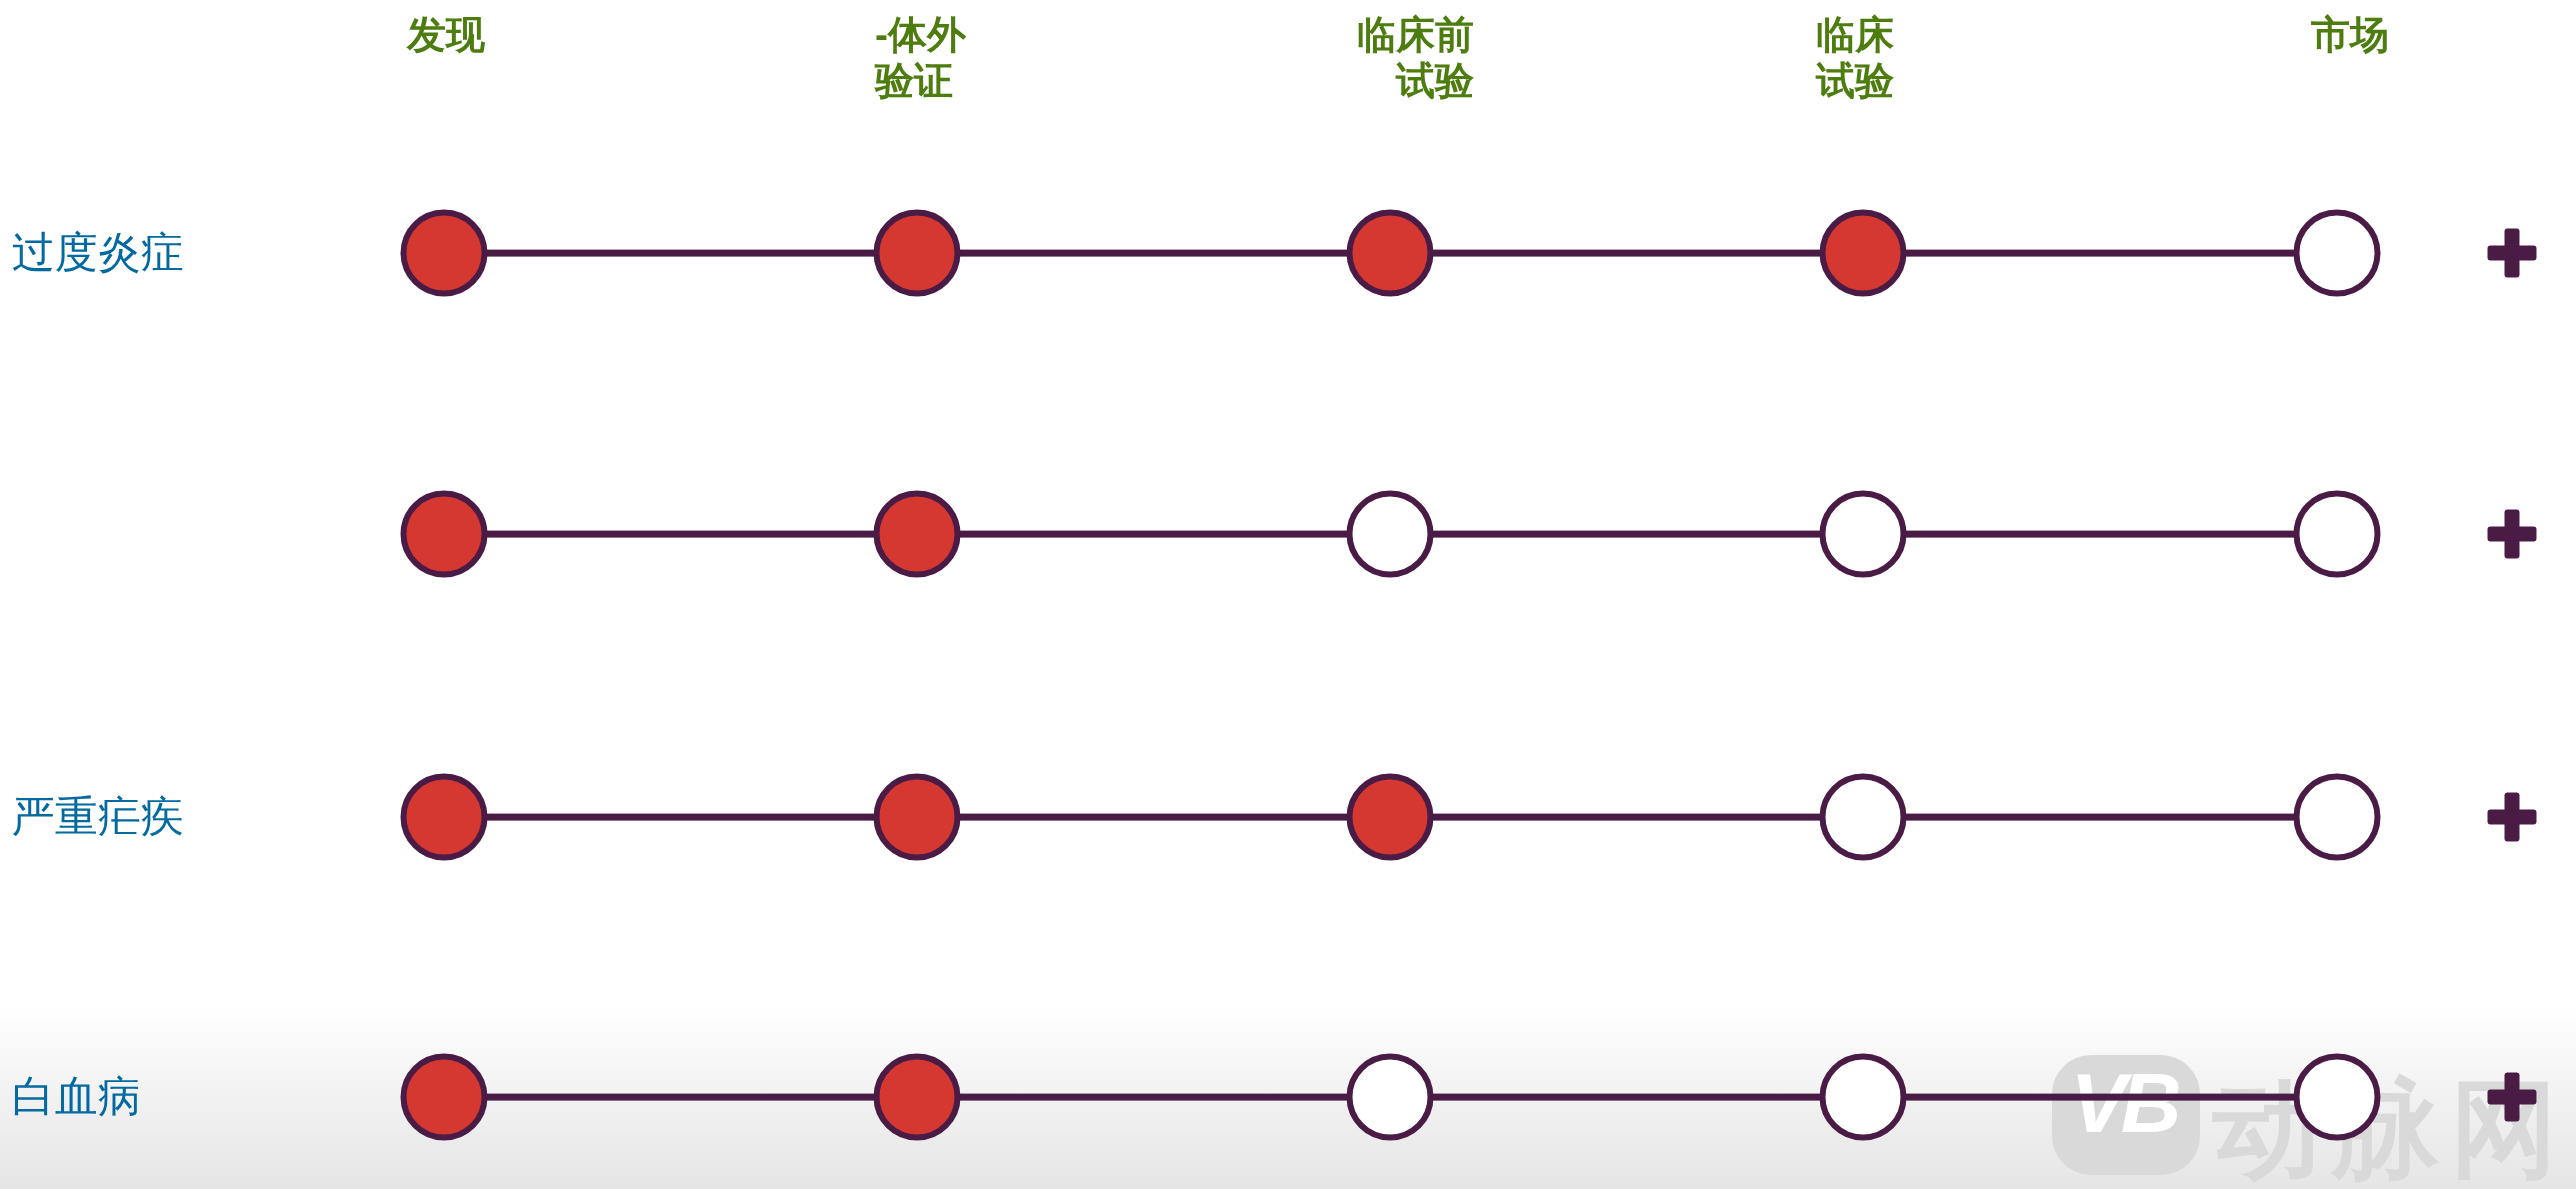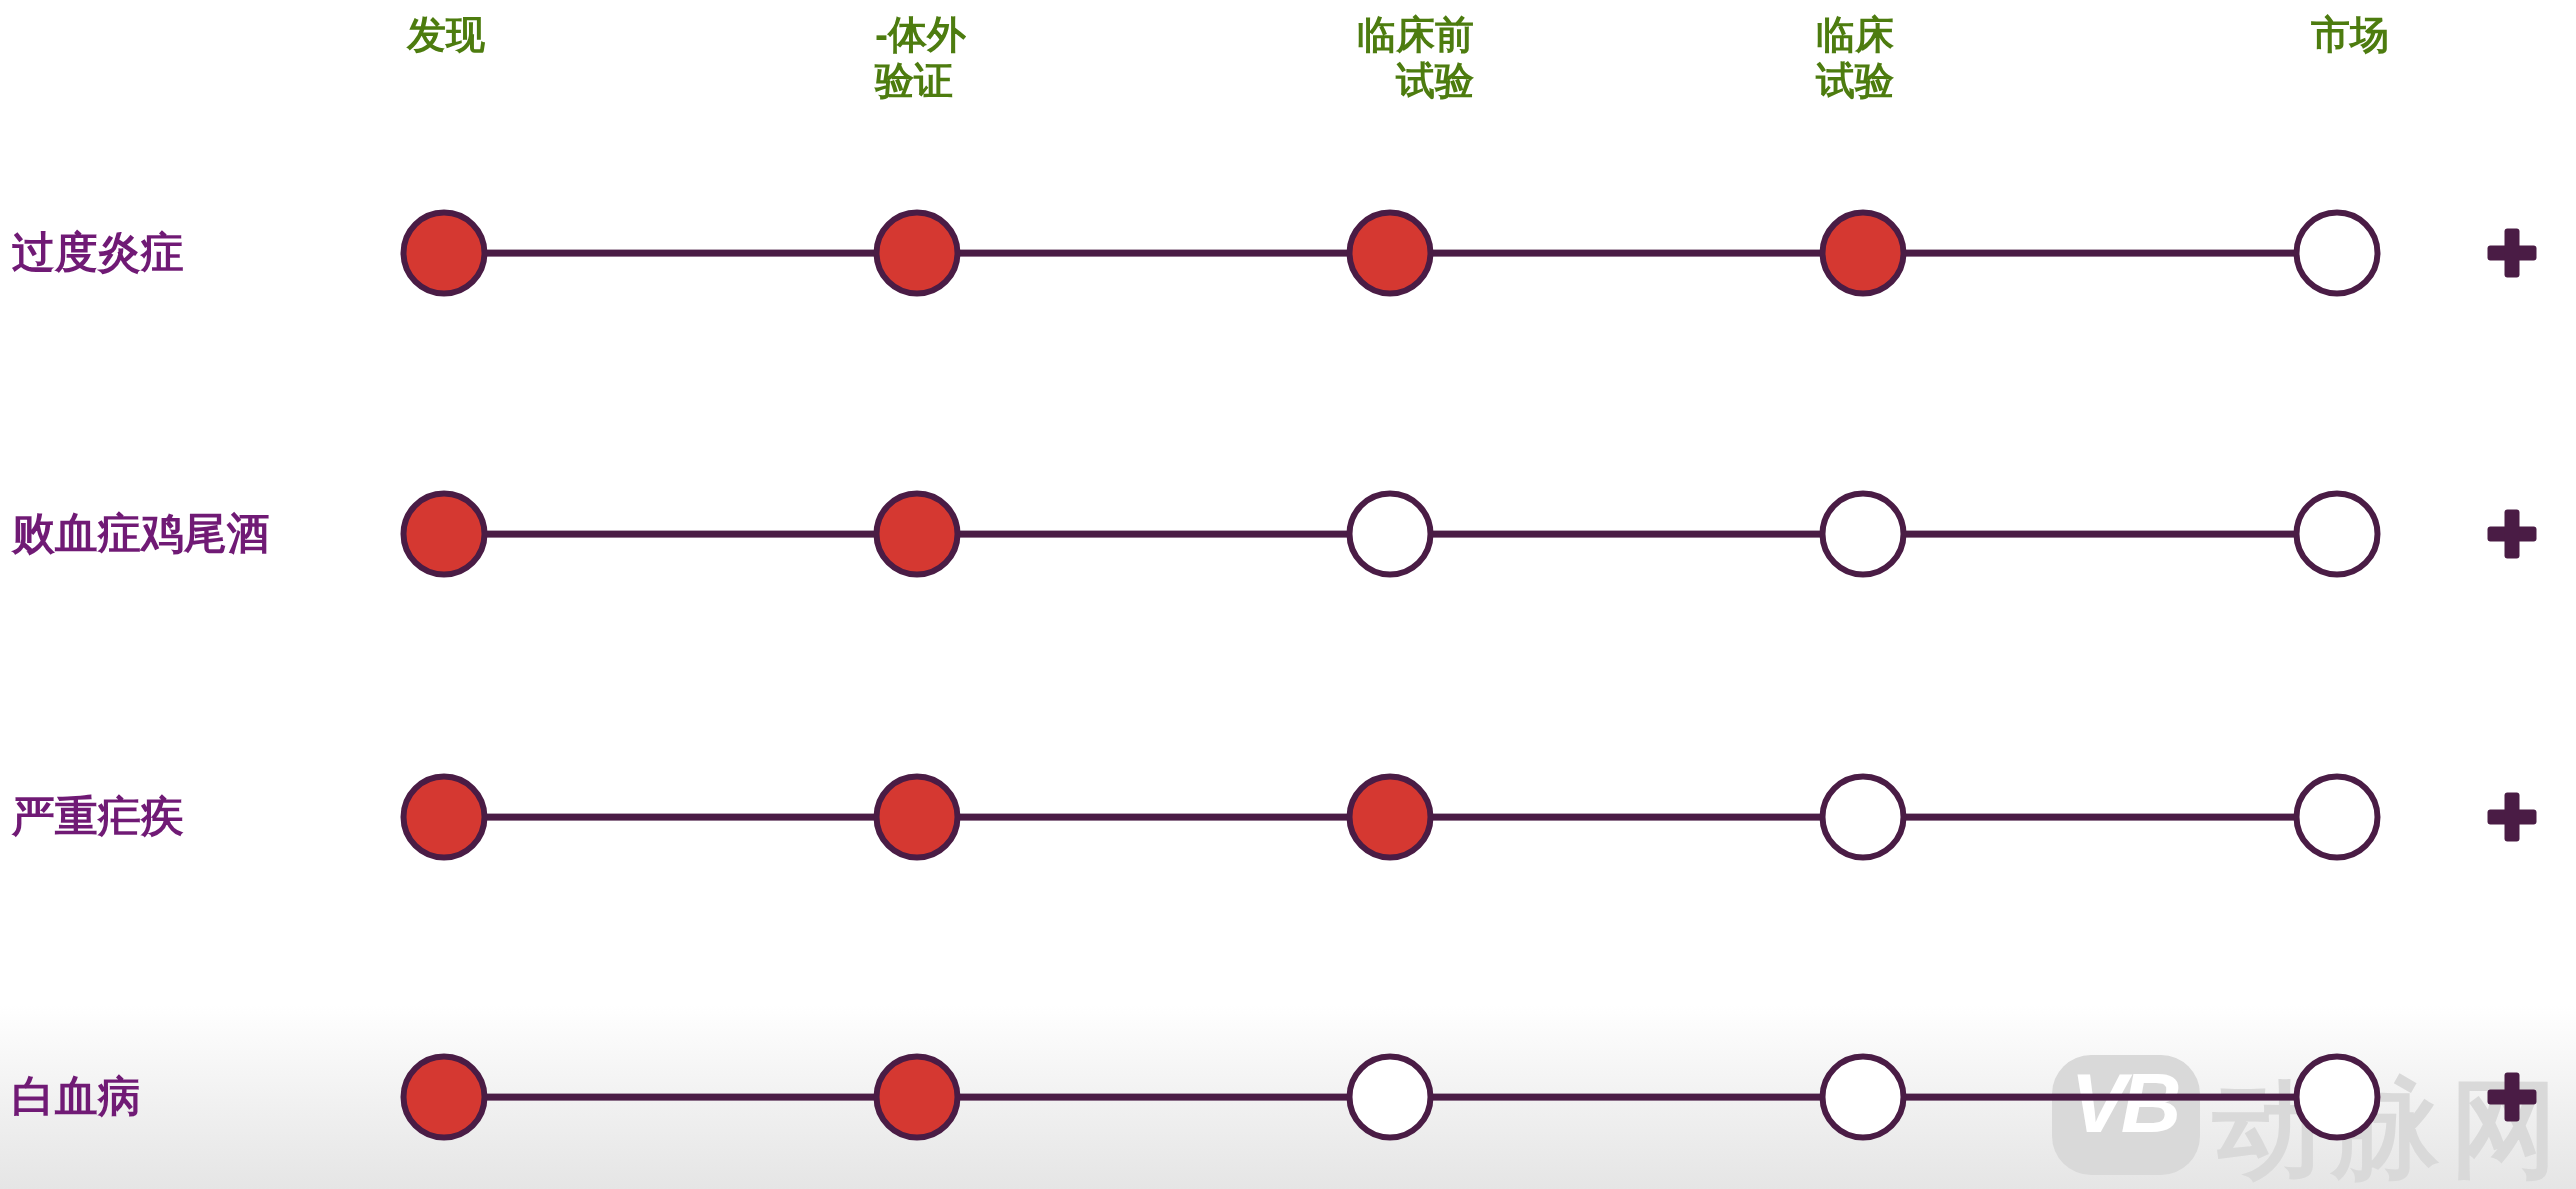--- a/index.html
+++ b/index.html
@@ -34,21 +34,21 @@
   }
   
   #headers,#rows{position:absolute;left:0;top:0;z-index:2;width:100%;height:100%;}
   .col-header{
     position:absolute;top:11.7px;
     font-size:39px;font-weight:bold;color:#4d7c0f;
     line-height:46px;white-space:pre-line;text-align:left;
   }
   .row-label{
     position:absolute;left:11.7px;transform:translateY(-50%);
-    font-size:43px;font-weight:bold;color:#701a75;white-space:nowrap;
+    font-size:43px;font-weight:normal;color:#0369a1;white-space:nowrap;
   }
   .row-line{
     position:absolute;height:6.8px;background:var(--purple);
     transform:translateY(-50%);
   }
   .dot{
     position:absolute;width:87px;height:87px;border-radius:50%;
     border:6.8px solid var(--purple);box-sizing:border-box;background:#ffffff;
     transform:translate(-50%,-50%);
   }
@@ -87,21 +87,20 @@
       <div class="row-line" style="left: 444px; width: 1893px; top: 253px;"></div>
       <div class="dot filled" style="left: 444px; top: 253px;"></div>
       <div class="dot filled" style="left: 917px; top: 253px;"></div>
       <div class="dot filled" style="left: 1390px; top: 253px;"></div>
       <div class="dot filled" style="left: 1863px; top: 253px;"></div>
       <div class="dot" style="left: 2337px; top: 253px;"></div>
       <div class="plus" style="left: 2512px; top: 253px;">
         <div class="ph"></div>
         <div class="pv"></div>
       </div>
-      <div class="row-label" style="top: 534px;">败血症鸡尾酒</div>
       <div class="row-line" style="left: 444px; width: 1893px; top: 534px;"></div>
       <div class="dot filled" style="left: 444px; top: 534px;"></div>
       <div class="dot filled" style="left: 917px; top: 534px;"></div>
       <div class="dot" style="left: 1390px; top: 534px;"></div>
       <div class="dot" style="left: 1863px; top: 534px;"></div>
       <div class="dot" style="left: 2337px; top: 534px;"></div>
       <div class="plus" style="left: 2512px; top: 534px;">
         <div class="ph"></div>
         <div class="pv"></div>
       </div>

